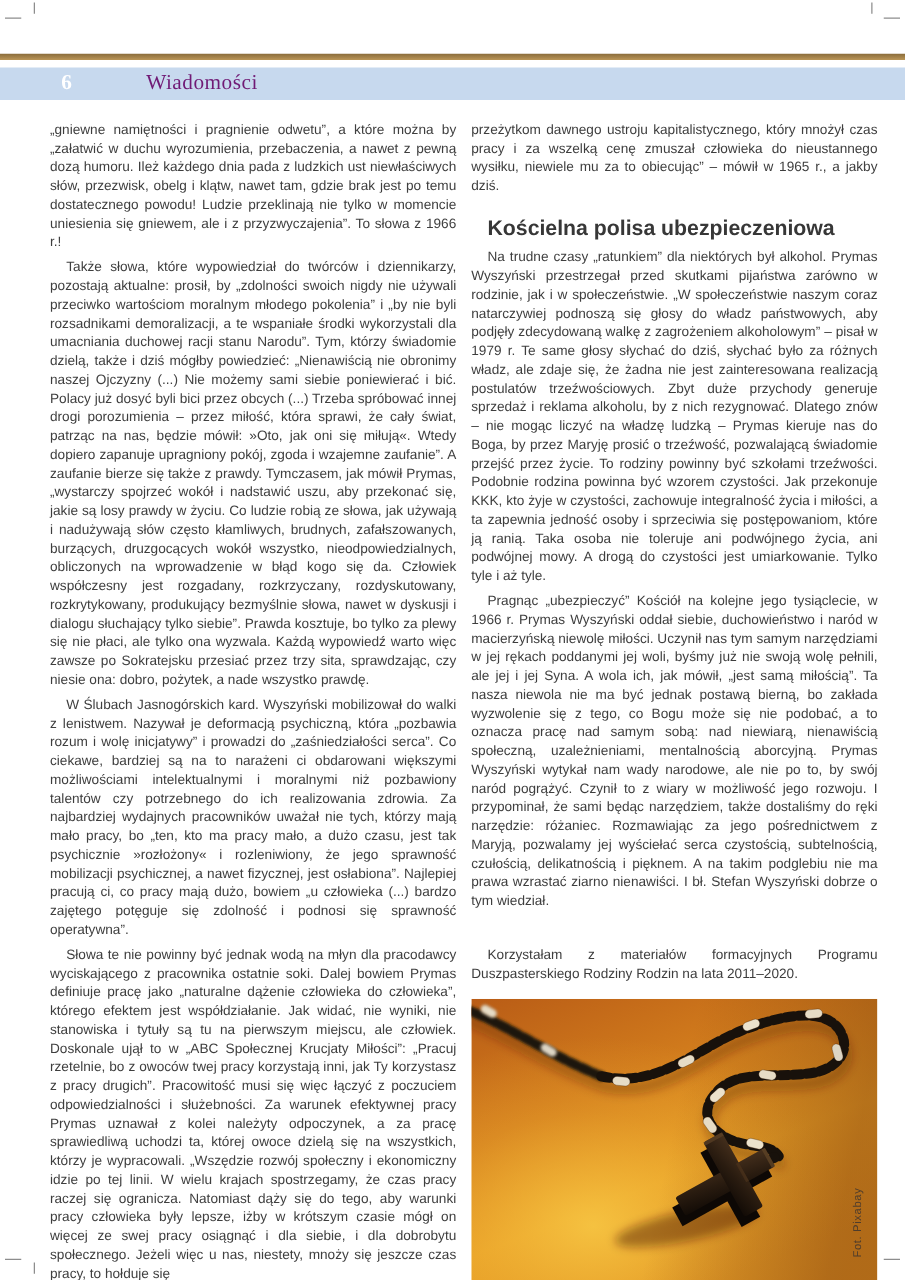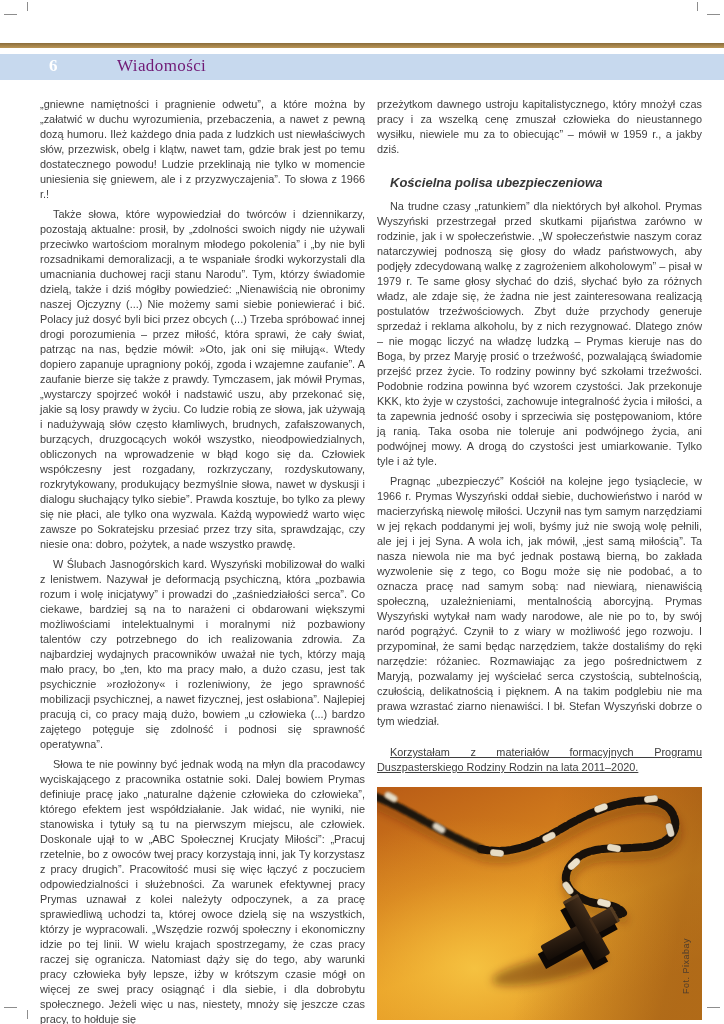--- a/index.html
+++ b/index.html
@@ -17,22 +17,22 @@
   .band .num{position:absolute;left:49px;top:2px;color:#fff;
              font-family:"Liberation Serif", serif;font-size:17px;font-weight:bold;}
   .band .sec{position:absolute;left:77px;top:2px;color:#701a75;
              font-family:"Liberation Serif", serif;font-size:17px;letter-spacing:.4px;margin-left:40px;}
 
   
   .content{position:absolute;left:40px;top:97px;width:662px;display:flex;gap:12px;}
   .col{width:325px;text-align:justify;color:#3e3e3e;font-size:10.9px;line-height:15px;}
   .col p{margin:0 0 5px 0;}
   .col p.ind{text-indent:13px;}
-  .col h3{font-size:13px;font-weight:bold;color:#373737;margin:18px 0 9px 0;text-indent:13px;font-style:italic;}
-  .col p.source{margin-top:16px;text-decoration:underline;}
+  .col h3{font-size:17px;font-weight:bold;color:#373737;margin:18px 0 9px 0;text-indent:13px;}
+  .col p.source{margin-top:28px;}
 
   
   figure.photo{margin:12px 0 0 0;position:relative;width:325px;height:233px;overflow:hidden;}
   figure.photo svg{display:block;}
   .credit{position:absolute;right:8px;bottom:26px;writing-mode:vertical-rl;
           transform:rotate(180deg);font-size:9px;color:#4e3c2c;letter-spacing:.5px;}
 </style>
 </head>
 <body>
 
@@ -56,21 +56,21 @@
   <main class="content">
 
     <section class="col">
       <p>„gniewne namiętności i pragnienie odwetu”, a które można by „załatwić w duchu wyrozumienia, przebaczenia, a nawet z pewną dozą humoru. Ileż każdego dnia pada z ludzkich ust niewłaściwych słów, przezwisk, obelg i klątw, nawet tam, gdzie brak jest po temu dostatecznego powodu! Ludzie przeklinają nie tylko w momencie uniesienia się gniewem, ale i z przyzwyczajenia”. To słowa z 1966 r.!</p>
       <p class="ind">Także słowa, które wypowiedział do twórców i dziennikarzy, pozostają aktualne: prosił, by „zdolności swoich nigdy nie używali przeciwko wartościom moralnym młodego pokolenia” i „by nie byli rozsadnikami demoralizacji, a te wspaniałe środki wykorzystali dla umacniania duchowej racji stanu Narodu”. Tym, którzy świadomie dzielą, także i dziś mógłby powiedzieć: „Nienawiścią nie obronimy naszej Ojczyzny (...) Nie możemy sami siebie poniewierać i bić. Polacy już dosyć byli bici przez obcych (...) Trzeba spróbować innej drogi porozumienia – przez miłość, która sprawi, że cały świat, patrząc na nas, będzie mówił: »Oto, jak oni się miłują«. Wtedy dopiero zapanuje upragniony pokój, zgoda i wzajemne zaufanie”. A zaufanie bierze się także z prawdy. Tymczasem, jak mówił Prymas, „wystarczy spojrzeć wokół i nadstawić uszu, aby przekonać się, jakie są losy prawdy w życiu. Co ludzie robią ze słowa, jak używają i nadużywają słów często kłamliwych, brudnych, zafałszowanych, burzących, druzgocących wokół wszystko, nieodpowiedzialnych, obliczonych na wprowadzenie w błąd kogo się da. Człowiek współczesny jest rozgadany, rozkrzyczany, rozdyskutowany, rozkrytykowany, produkujący bezmyślnie słowa, nawet w dyskusji i dialogu słuchający tylko siebie”. Prawda kosztuje, bo tylko za plewy się nie płaci, ale tylko ona wyzwala. Każdą wypowiedź warto więc zawsze po Sokratejsku przesiać przez trzy sita, sprawdzając, czy niesie ona: dobro, pożytek, a nade wszystko prawdę.</p>
       <p class="ind">W Ślubach Jasnogórskich kard. Wyszyński mobilizował do walki z lenistwem. Nazywał je deformacją psychiczną, która „pozbawia rozum i wolę inicjatywy” i prowadzi do „zaśniedziałości serca”. Co ciekawe, bardziej są na to narażeni ci obdarowani większymi możliwościami intelektualnymi i moralnymi niż pozbawiony talentów czy potrzebnego do ich realizowania zdrowia. Za najbardziej wydajnych pracowników uważał nie tych, którzy mają mało pracy, bo „ten, kto ma pracy mało, a dużo czasu, jest tak psychicznie »rozłożony« i rozleniwiony, że jego sprawność mobilizacji psychicznej, a nawet fizycznej, jest osłabiona”. Najlepiej pracują ci, co pracy mają dużo, bowiem „u człowieka (...) bardzo zajętego potęguje się zdolność i podnosi się sprawność operatywna”.</p>
       <p class="ind">Słowa te nie powinny być jednak wodą na młyn dla pracodawcy wyciskającego z pracownika ostatnie soki. Dalej bowiem Prymas definiuje pracę jako „naturalne dążenie człowieka do człowieka”, którego efektem jest współdziałanie. Jak widać, nie wyniki, nie stanowiska i tytuły są tu na pierwszym miejscu, ale człowiek. Doskonale ujął to w „ABC Społecznej Krucjaty Miłości”: „Pracuj rzetelnie, bo z owoców twej pracy korzystają inni, jak Ty korzystasz z pracy drugich”. Pracowitość musi się więc łączyć z poczuciem odpowiedzialności i służebności. Za warunek efektywnej pracy Prymas uznawał z kolei należyty odpoczynek, a za pracę sprawiedliwą uchodzi ta, której owoce dzielą się na wszystkich, którzy je wypracowali. „Wszędzie rozwój społeczny i ekonomiczny idzie po tej linii. W wielu krajach spostrzegamy, że czas pracy raczej się ogranicza. Natomiast dąży się do tego, aby warunki pracy człowieka były lepsze, iżby w krótszym czasie mógł on więcej ze swej pracy osiągnąć i dla siebie, i dla dobrobytu społecznego. Jeżeli więc u nas, niestety, mnoży się jeszcze czas pracy, to hołduje się</p>
     </section>
 
     <section class="col">
-      <p>przeżytkom dawnego ustroju kapitalistycznego, który mnożył czas pracy i za wszelką cenę zmuszał człowieka do nieustannego wysiłku, niewiele mu za to obiecując” – mówił w 1959 r., a jakby dziś.</p>
+      <p>przeżytkom dawnego ustroju kapitalistycznego, który mnożył czas pracy i za wszelką cenę zmuszał człowieka do nieustannego wysiłku, niewiele mu za to obiecując” – mówił w 1965 r., a jakby dziś.</p>
       <h3>Kościelna polisa ubezpieczeniowa</h3>
       <p class="ind">Na trudne czasy „ratunkiem” dla niektórych był alkohol. Prymas Wyszyński przestrzegał przed skutkami pijaństwa zarówno w rodzinie, jak i w społeczeństwie. „W społeczeństwie naszym coraz natarczywiej podnoszą się głosy do władz państwowych, aby podjęły zdecydowaną walkę z zagrożeniem alkoholowym” – pisał w 1979 r. Te same głosy słychać do dziś, słychać było za różnych władz, ale zdaje się, że żadna nie jest zainteresowana realizacją postulatów trzeźwościowych. Zbyt duże przychody generuje sprzedaż i reklama alkoholu, by z nich rezygnować. Dlatego znów – nie mogąc liczyć na władzę ludzką – Prymas kieruje nas do Boga, by przez Maryję prosić o trzeźwość, pozwalającą świadomie przejść przez życie. To rodziny powinny być szkołami trzeźwości. Podobnie rodzina powinna być wzorem czystości. Jak przekonuje KKK, kto żyje w czystości, zachowuje integralność życia i miłości, a ta zapewnia jedność osoby i sprzeciwia się postępowaniom, które ją ranią. Taka osoba nie toleruje ani podwójnego życia, ani podwójnej mowy. A drogą do czystości jest umiarkowanie. Tylko tyle i aż tyle.</p>
       <p class="ind">Pragnąc „ubezpieczyć” Kościół na kolejne jego tysiąclecie, w 1966 r. Prymas Wyszyński oddał siebie, duchowieństwo i naród w macierzyńską niewolę miłości. Uczynił nas tym samym narzędziami w jej rękach poddanymi jej woli, byśmy już nie swoją wolę pełnili, ale jej i jej Syna. A wola ich, jak mówił, „jest samą miłością”. Ta nasza niewola nie ma być jednak postawą bierną, bo zakłada wyzwolenie się z tego, co Bogu może się nie podobać, a to oznacza pracę nad samym sobą: nad niewiarą, nienawiścią społeczną, uzależnieniami, mentalnością aborcyjną. Prymas Wyszyński wytykał nam wady narodowe, ale nie po to, by swój naród pogrążyć. Czynił to z wiary w możliwość jego rozwoju. I przypominał, że sami będąc narzędziem, także dostaliśmy do ręki narzędzie: różaniec. Rozmawiając za jego pośrednictwem z Maryją, pozwalamy jej wyściełać serca czystością, subtelnością, czułością, delikatnością i pięknem. A na takim podglebiu nie ma prawa wzrastać ziarno nienawiści. I bł. Stefan Wyszyński dobrze o tym wiedział.</p>
       <p class="ind source">Korzystałam z materiałów formacyjnych Programu Duszpasterskiego Rodziny Rodzin na lata 2011–2020.</p>
 
       <figure class="photo">
         <svg width="325" height="233" viewBox="0 0 325 233" xmlns="http://www.w3.org/2000/svg">
           <defs>
             <linearGradient id="bgGrad" x1="0%" y1="0%" x2="55%" y2="100%">
               <stop offset="0%" stop-color="#b95c16"></stop>

